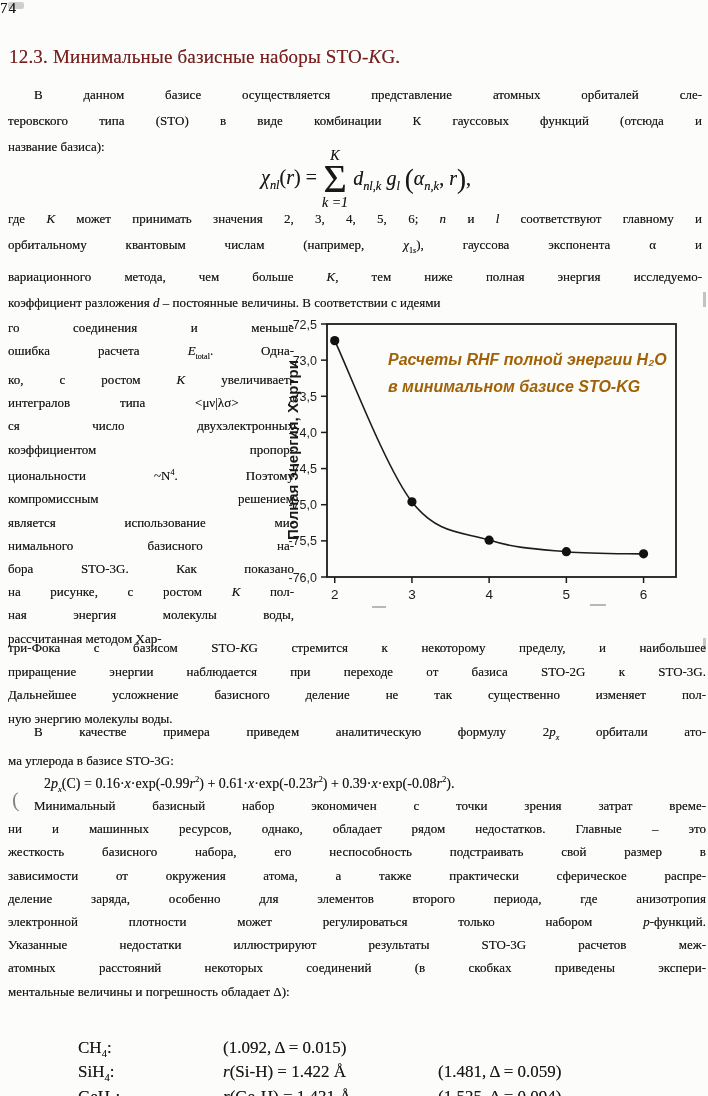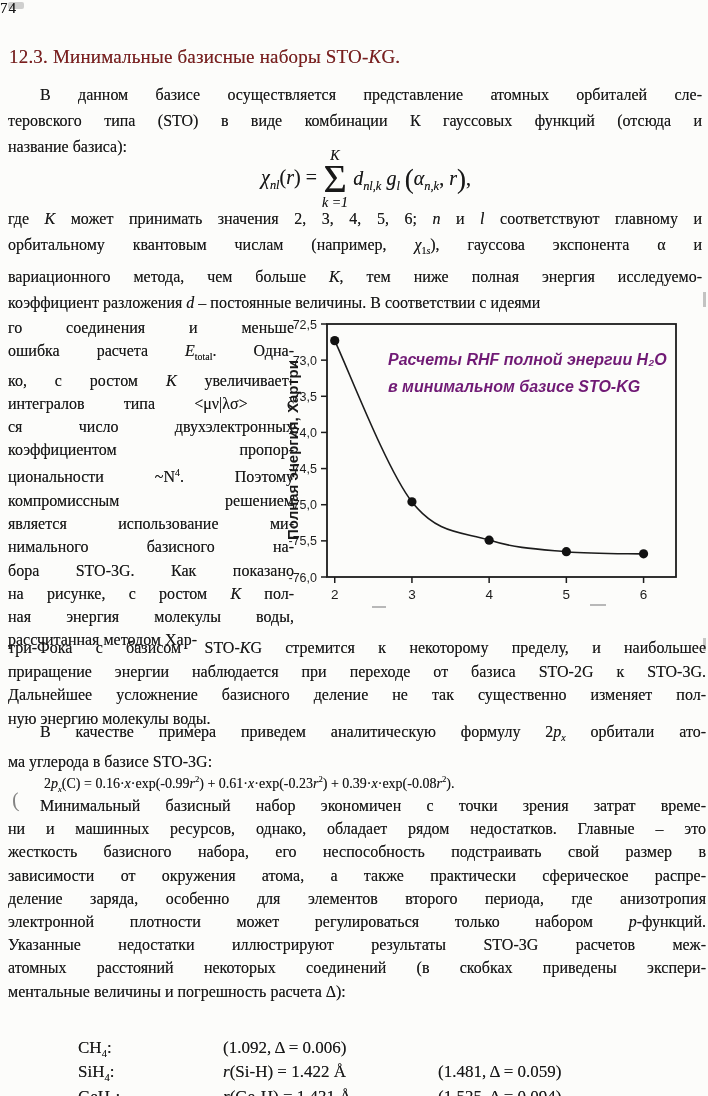--- a/index.html
+++ b/index.html
@@ -3,21 +3,21 @@
 <meta charset="utf-8">
 <style>
   html,body{margin:0;padding:0;background:#e8e8e6;}
   .page{
     position:relative;width:708px;height:1096px;margin:0 auto;
     background:#fcfcfa;overflow:hidden;
     font-family:"Liberation Serif",serif;color:#181818;
   }
   .abs{position:absolute;}
   
-  .serifblock{font-size:16px;text-shadow:0 0 .4px rgba(0,0,0,.55);}
+  .serifblock{font-size:13px;text-shadow:0 0 .4px rgba(0,0,0,.55);}
   .lines .line{text-align:justify;text-align-last:justify;}
   .lines .line:last-child{text-align-last:left;}
   .page-number{left:0;top:8;width:708px;text-align:left;font-size:15px;letter-spacing:1px;}
   .heading{
     left:9px;top:46px;width:690px;
     font-family:Liberation Serif, serif;font-size:19px;letter-spacing:.2px;
     color:#7f1d1d;text-shadow:0 0 .4px rgba(0,0,0,.5);
   }
   .para-intro{left:8px;top:82px;width:694px;line-height:26px;}
   .para-k{left:8px;top:206px;width:694px;line-height:26px;}
@@ -42,21 +42,21 @@
   sup{font-size:.62em;}
   
   .formula2{left:4px;top:764px;width:702px;font-size:14px;line-height:30px;white-space:nowrap;
     text-shadow:0 0 .4px rgba(0,0,0,.5);margin-left:40px;}
   
   .chart{left:262px;top:308px;width:446px;height:318px;}
   .chart svg{position:absolute;left:0;top:0;}
   .chart-title{
     left:126px;top:38px;width:300px;
     font-family:"Liberation Sans",sans-serif;font-weight:bold;font-style:italic;
-    font-size:16px;line-height:27px;color:#701a75;
+    font-size:16px;line-height:27px;color:#a16207;
   }
   .chart-ylabel{
     left:-95px;top:132px;width:254px;height:20px;text-align:center;
     transform:rotate(-90deg);
     font-family:"Liberation Sans",sans-serif;font-weight:bold;font-size:15px;color:#1a1a1a;
   }
   
   .bond-table{left:8px;top:1000px;width:640px;font-size:17px;text-shadow:0 0 .4px rgba(0,0,0,.5);margin-top:36px;}
   .bond-row{display:grid;grid-template-columns:145px 215px auto;padding-left:70px;height:24.3px;line-height:24.3px;}
   
@@ -189,28 +189,28 @@
   <div class="abs para-drawbacks serifblock lines">
 
   <div class="line">  Минимальный базисный набор экономичен с точки зрения затрат време-</div>
       <div class="line">ни и машинных ресурсов, однако, обладает рядом недостатков. Главные – это</div>
       <div class="line">жесткость базисного набора, его неспособность подстраивать свой размер в</div>
       <div class="line">зависимости от окружения атома, а также практически сферическое распре-</div>
       <div class="line">деление заряда, особенно для элементов второго периода, где анизотропия</div>
       <div class="line">электронной плотности может регулироваться только набором <i>p</i>-функций.</div>
       <div class="line">Указанные недостатки иллюстрируют результаты STO-3G расчетов меж-</div>
       <div class="line">атомных расстояний некоторых соединений (в скобках приведены экспери-</div>
-      <div class="line">ментальные величины и погрешность расчета Δ):</div>
+      <div class="line">ментальные величины и погрешность обладает Δ):</div>
     </div>
 
   <div class="abs bond-table">
 
   <div class="bond-row">
       <span>CH<sub>4</sub>:</span>
-      <span>(1.092, Δ = 0.006)</span>
+      <span>(1.092, Δ = 0.015)</span>
     </div>
       <div class="bond-row">
       <span>SiH<sub>4</sub>:</span>
       <span><i>r</i>(Si-H) = 1.422 Å</span>
       <span>(1.481, Δ = 0.059)</span>
     </div>
       <div class="bond-row">
       <span>GeH<sub>4</sub>:</span>
       <span><i>r</i>(Ge-H) = 1.431 Å</span>
       <span>(1.525, Δ = 0.094)</span>

